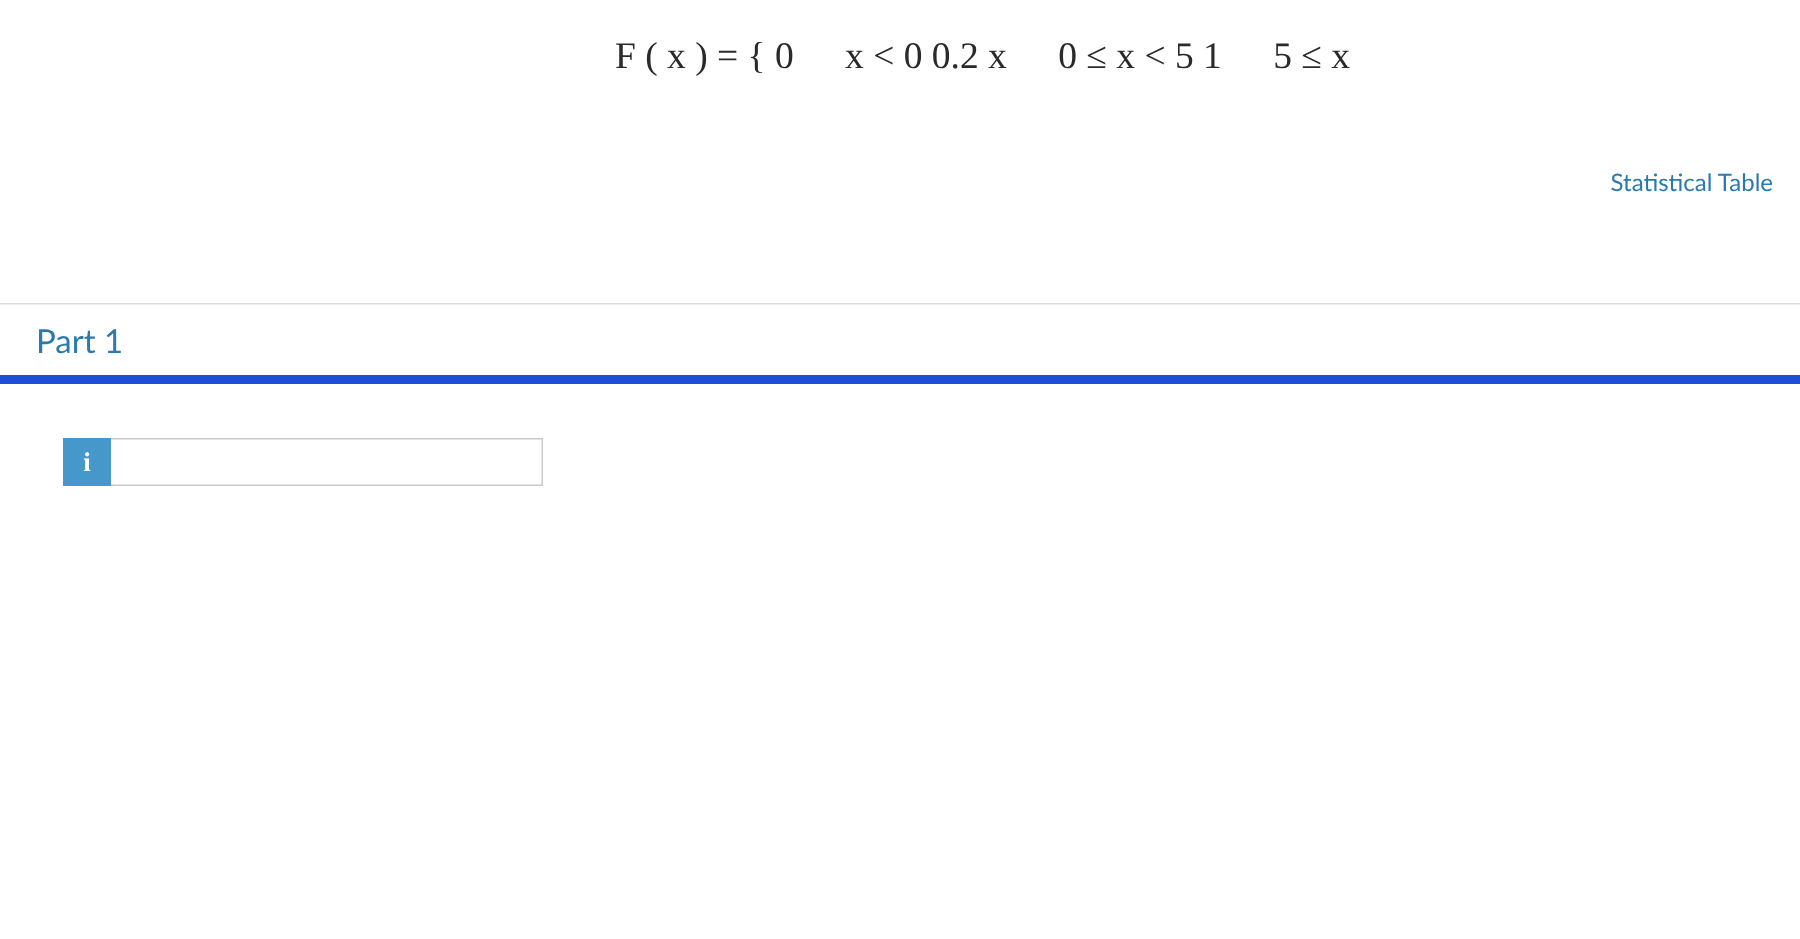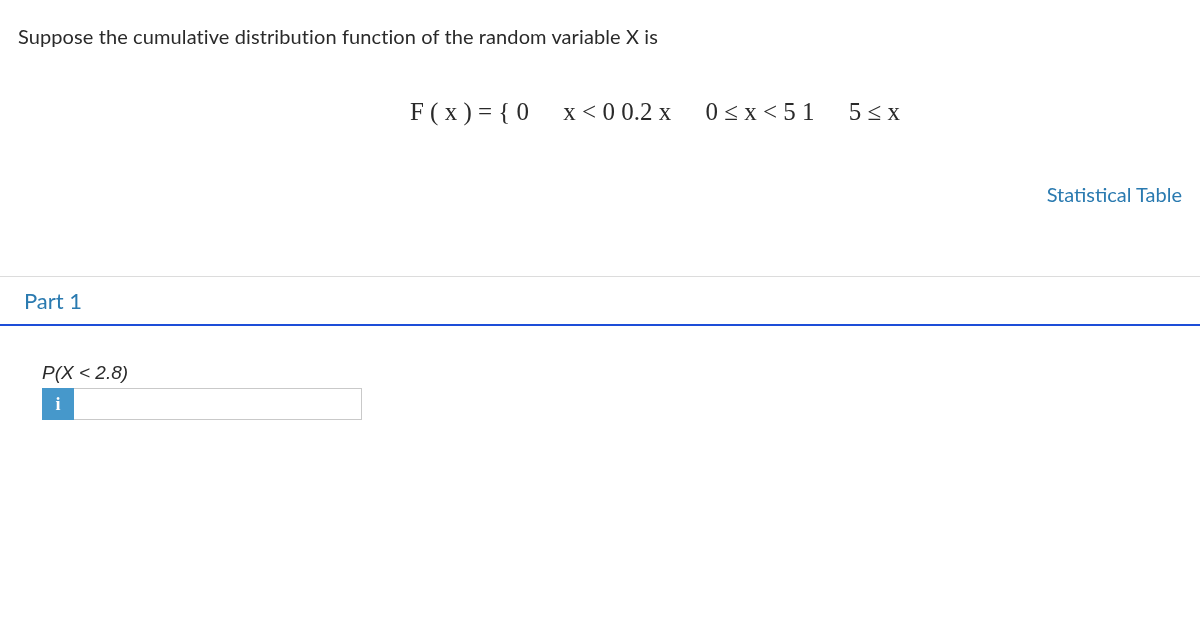--- a/index.html
+++ b/index.html
@@ -23,25 +23,25 @@
     margin-bottom: 56px;
     white-space: nowrap;
     padding-left: 110px;
   }
   .formula-row span { margin: 0 14px; }
   .determine { margin-bottom: 80px; letter-spacing: 0.1px; }
   .link-row { text-align: right; margin-bottom: 70px; padding-right: 0; }
   .stat-link {
     color: #2a7ab0;
     cursor: pointer;
-    font-size: 20px;
+    font-size: 16px;
   }
   .part-wrap {
     border-top: 1px solid #dcdcdc;
-    border-bottom: 2px solid #1d4ed8;
+    border-bottom: 6px solid #1d4ed8;
     padding: 10px 12px 10px 24px;
     margin: 0 -18px 36px -18px;
   }
   .part-title {
     color: #2a7ab0;
     font-size: 22px;
   }
   .question-row { padding-left: 24px; }
   .prob-label {
     font-style: italic;
@@ -74,38 +74,36 @@
     border-left: none;
     padding: 0 8px;
     font-size: 16px;
     outline: none;
   }
 </style>
 </head>
 <body>
 
 <div class="content">
-  <div class="intro">Suppose the cumulative distribution function of the random variable X is</div>
 
   <div class="formula-row">
     <span>F ( x ) = { 0</span>
     <span>x &lt; 0 0.2 x</span>
     <span>0 ≤ x &lt; 5 1</span>
     <span>5 ≤ x</span>
   </div>
 
 
   <div class="link-row">
     <span class="stat-link">Statistical Table</span>
   </div>
 
   <div class="part-wrap">
     <span class="part-title">Part 1</span>
   </div>
 
   <div class="question-row">
-    <div class="prob-label">P(X &lt; 2.8)</div>
     <div class="input-group">
       <div class="info-btn">i</div>
       <input type="text" class="answer-input" value="" style="">
     </div>
   </div>
 </div>
 
 </body></html>

